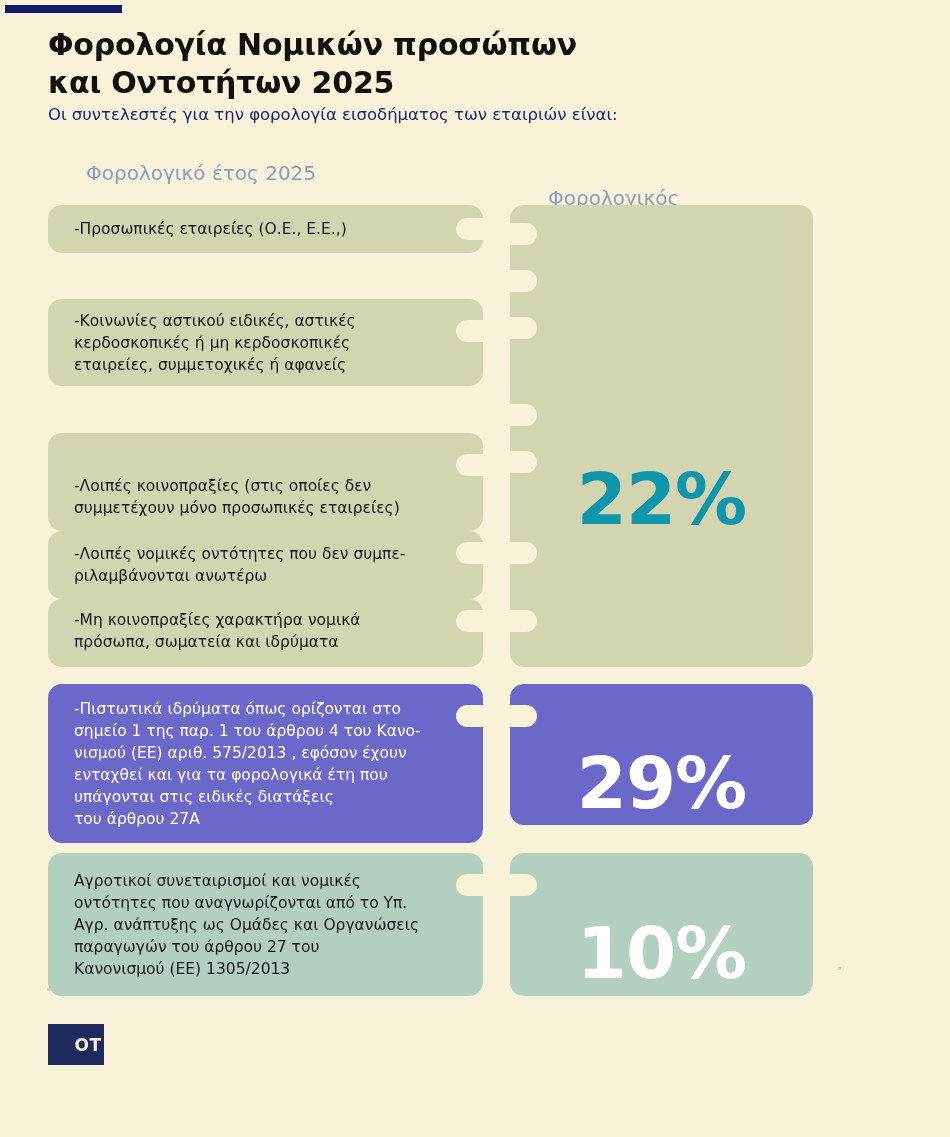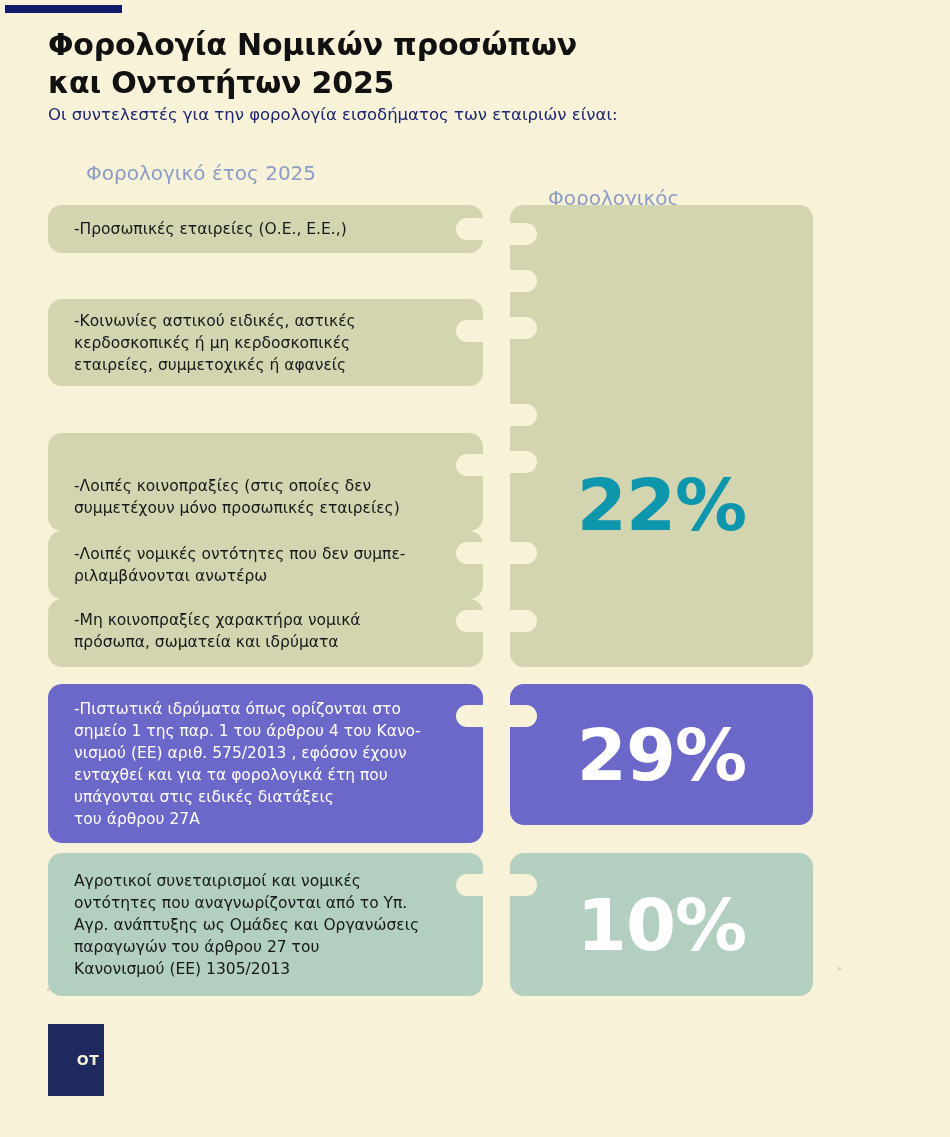--- a/index.html
+++ b/index.html
@@ -106,24 +106,24 @@
     top: 50%;
     transform: translateY(-50%);
     text-align: center;
     font-size: 72px;
     font-weight: 700;
     letter-spacing: -1px;
     line-height: 1;
     color: #0E96AC;
   }
   .rcard.purple .value,
-  .rcard.mint   .value { color: #FFFFFF; }
-
-  
-  .rcard.tall .value { top: 264px; transform: none; }
+  .rcard.mint   .value { color: #FFFFFF; margin-top: 28px; }
+
+  
+  .rcard.tall .value { top: 258px; transform: none; }
 
   
   
   .notch-l {
     position: absolute;
     right: -1px;
     width: 28px;
     height: 22px;
     background: #F7F2D8;
     border-top-left-radius: 11px;
@@ -141,24 +141,24 @@
     border-top-right-radius: 11px;
     border-bottom-right-radius: 11px;
   }
 
   
   .logo {
     position: absolute;
     left: 48px;
     top: 1024px;
     width: 56px;
-    height: 72px;
+    height: 41px;
     background: #1E2A5E;
     color: #F4EFD6;
-    font-size: 14px;
+    font-size: 17px;
     font-weight: 700;
     letter-spacing: 0.5px;
     display: flex;
     align-items: center;
     justify-content: center;
     padding-left: 24px;
   }
 
   
   .speck { position: absolute; width: 3px; height: 3px; background: #D8D4B8; }

